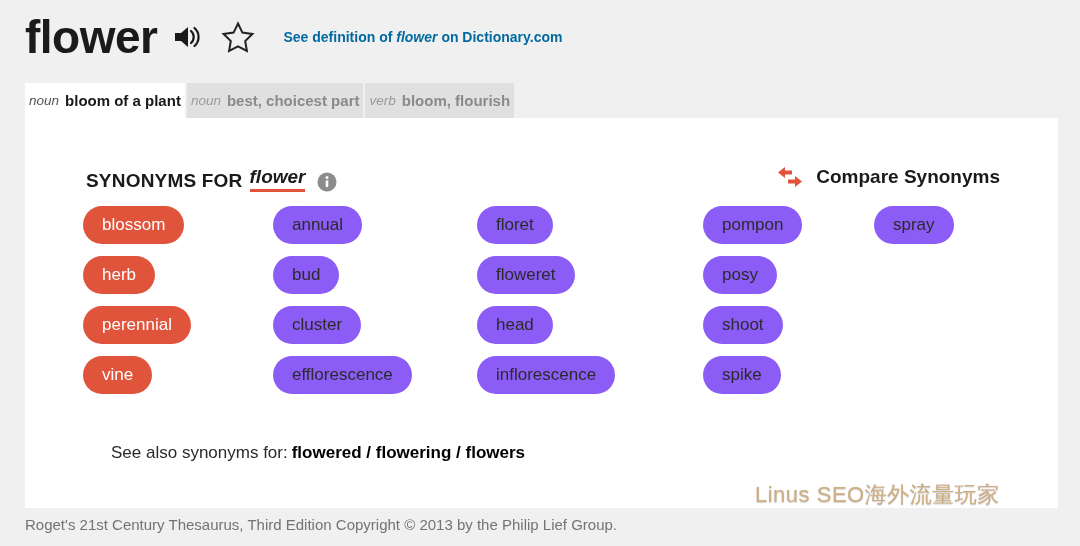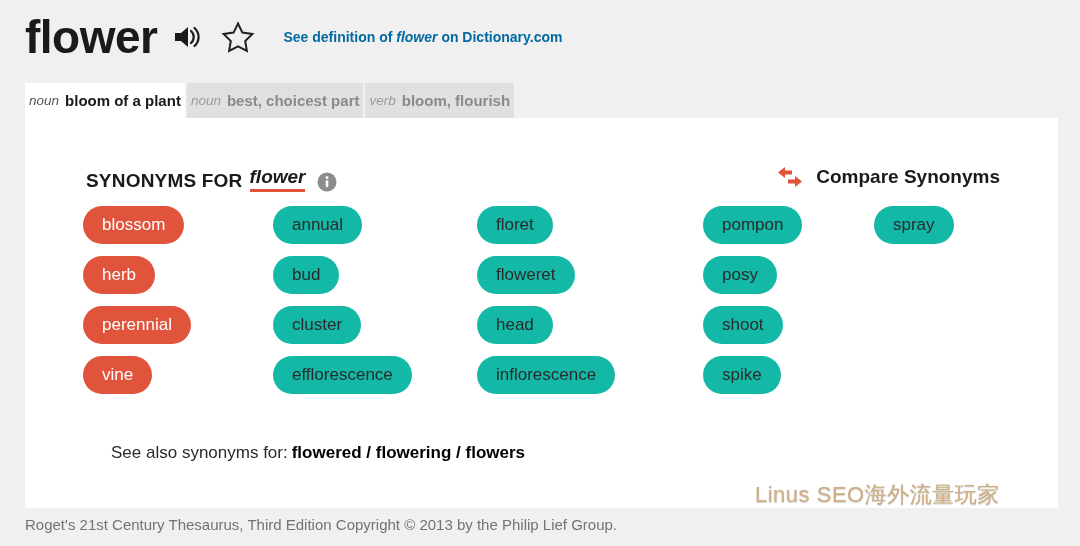--- a/index.html
+++ b/index.html
@@ -162,21 +162,21 @@
     margin-bottom: 12px;
     font-size: 17px;
     white-space: nowrap;
     box-sizing: border-box;
   }
   .chip.strong {
     background: #e0543c;
     color: #ffffff;
   }
   .chip.weak {
-    background: #14b8a6;
+    background: #8b5cf6;
     color: #2b2b2b;
   }
 
   .see-also {
     position: absolute;
     left: 86px;
     top: 325px;
     font-size: 17px;
     color: #2b2b2b;
   }

